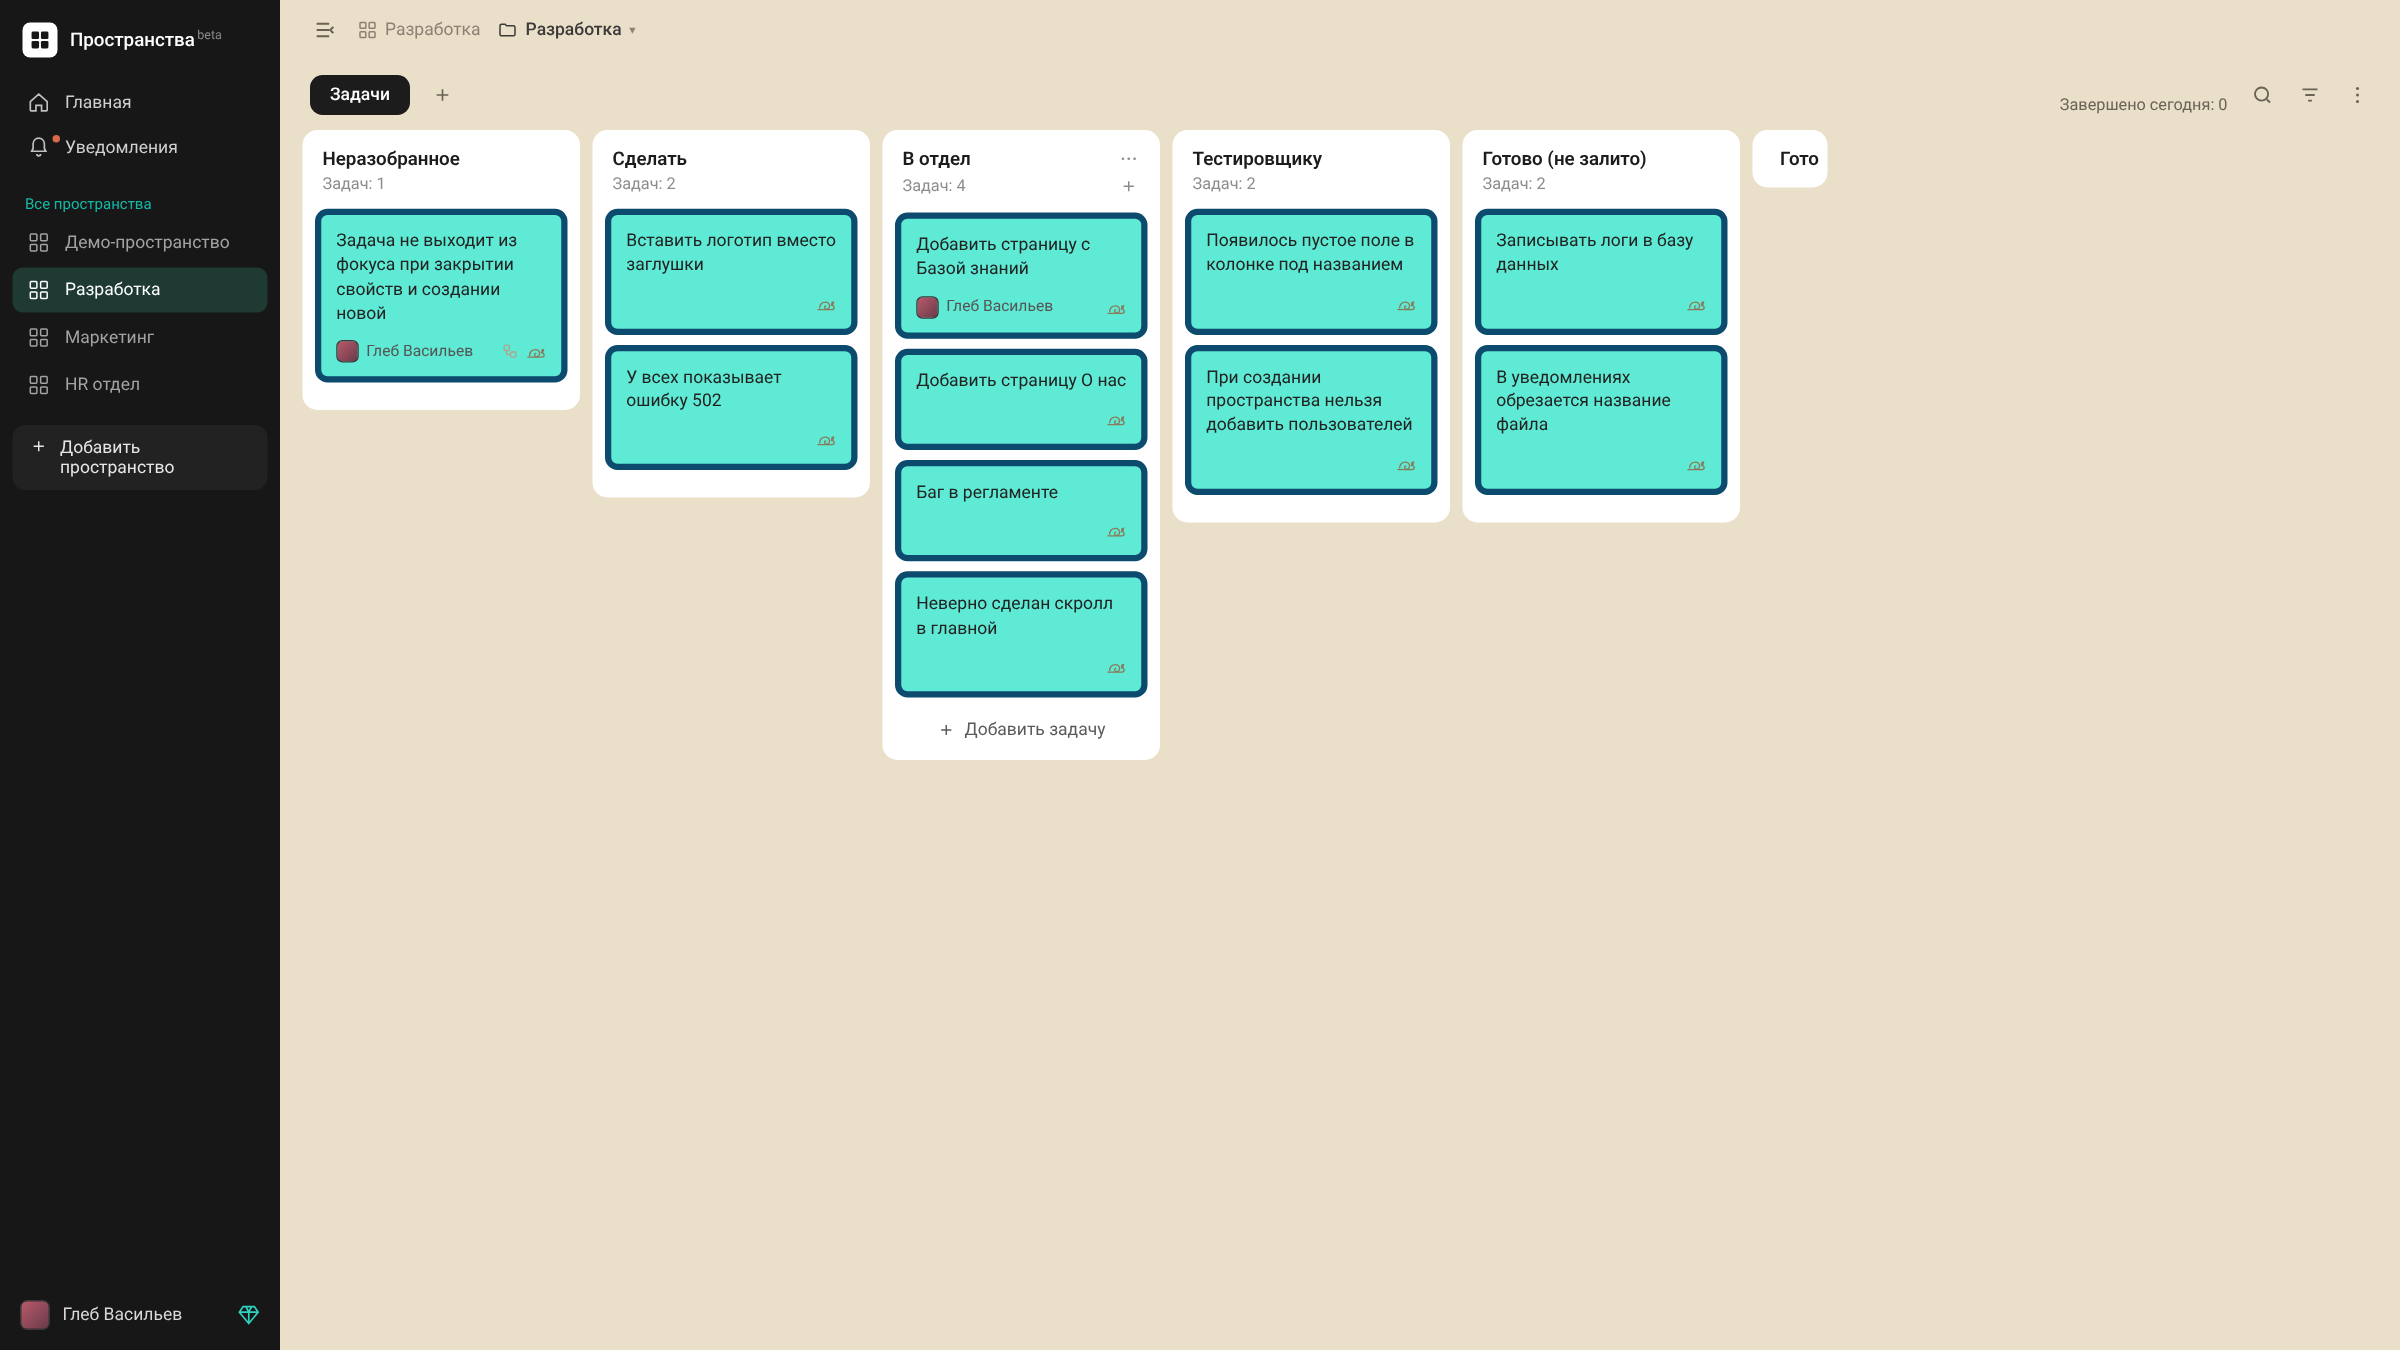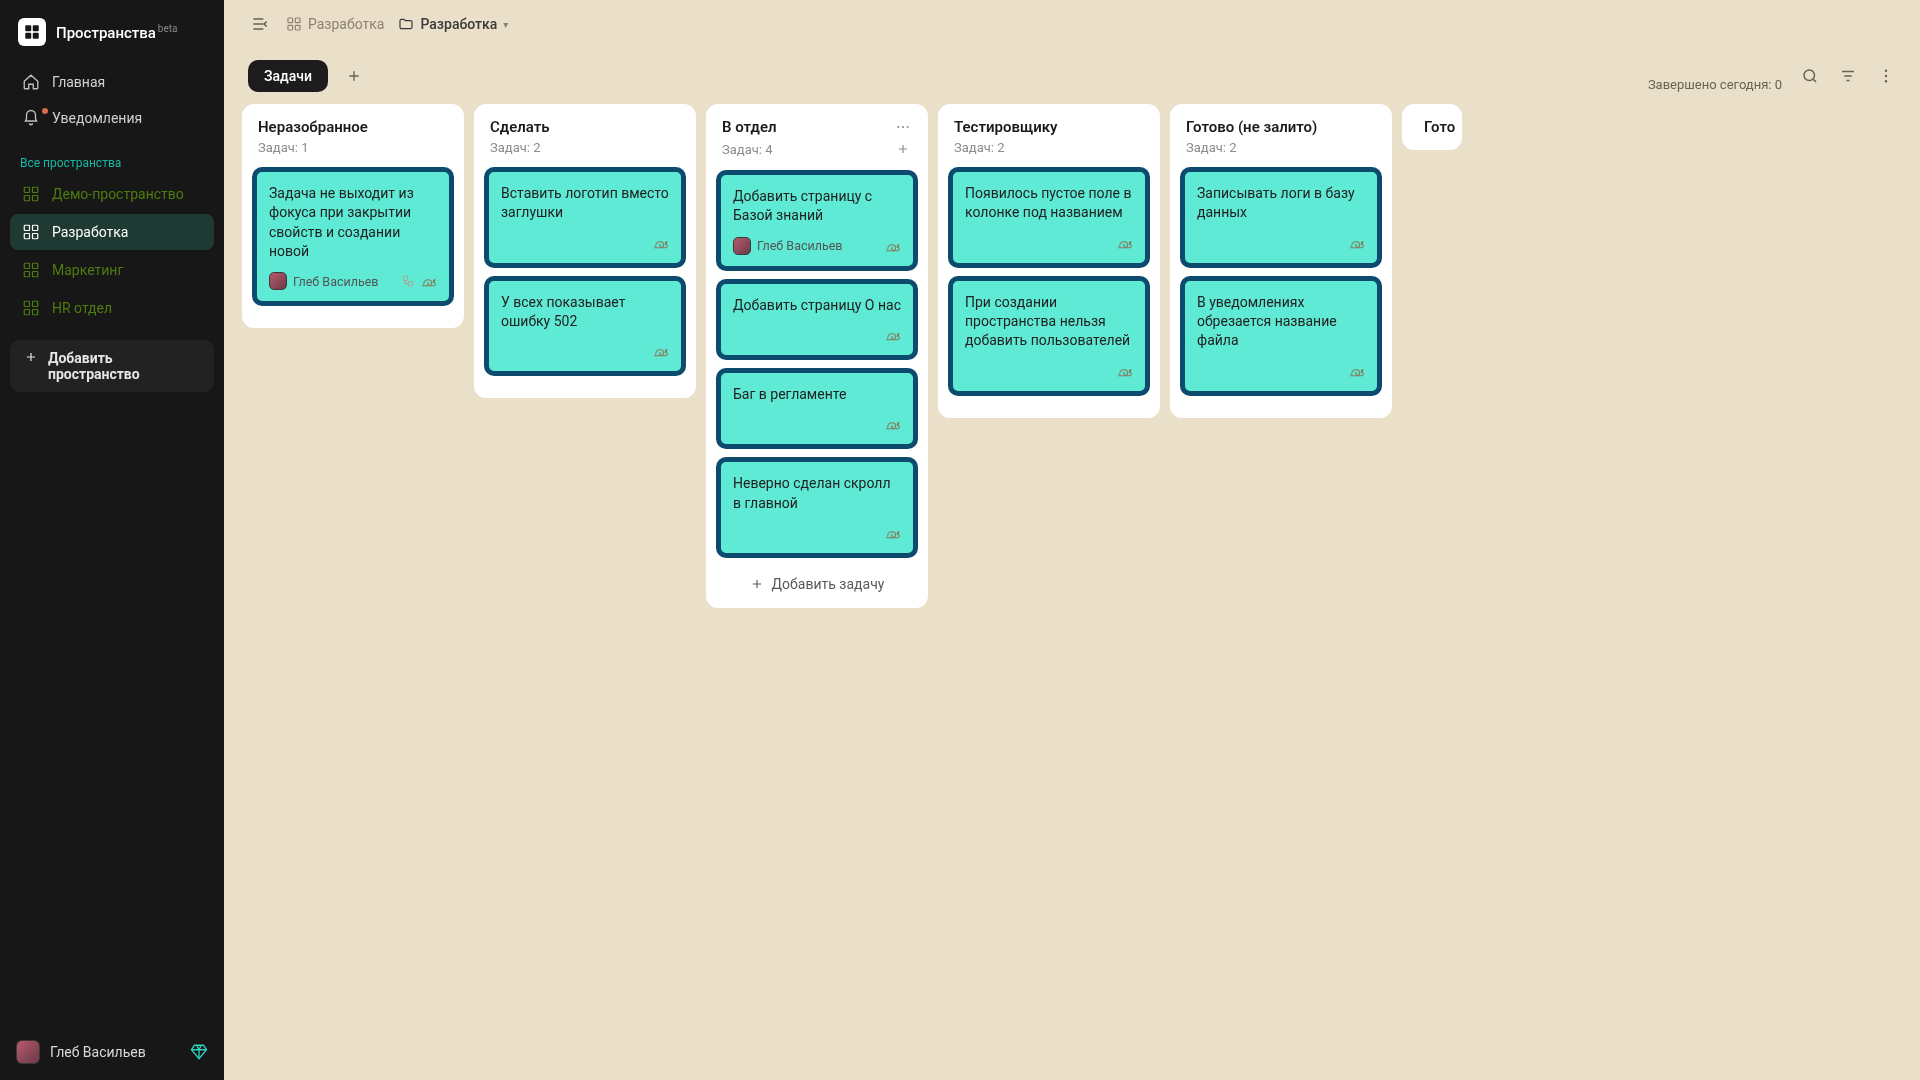--- a/index.html
+++ b/index.html
@@ -17,25 +17,25 @@
   .brand-beta { color: #8a8a8a; font-size: 10px; vertical-align: super; margin-left: 2px; }
 
   .nav-group { padding: 6px 10px; }
   .nav-item { display:flex; align-items:center; gap: 12px; padding: 9px 12px; border-radius: 8px; color: #d0d0d0; cursor: pointer; position: relative; }
   .nav-item .ico { width: 18px; height: 18px; flex-shrink:0; color: #bfbfbf; }
   .nav-dot { position:absolute; left: 32px; top: 8px; width:6px; height:6px; border-radius:50%; background:#d66a4a; }
 
   .section-label { color: #14b8a6; font-size: 12px; padding: 14px 20px 6px 20px; }
 
   .space-list { padding: 0 10px; display:flex; flex-direction:column; gap:2px; }
-  .space-item { display:flex; align-items:center; gap: 12px; padding: 9px 12px; border-radius: 8px; color: #4d7c0f; cursor:pointer; }
+  .space-item { display:flex; align-items:center; gap: 12px; padding: 9px 12px; border-radius: 8px; color: #a3a3a3; cursor:pointer; }
   .space-item.active { background: #1f3a33; color: #fff; }
 
   .add-space-wrap { padding: 14px 10px; }
-  .add-space { display:flex; align-items:flex-start; justify-content:center; gap:10px; background:#222; color:#e6e6e6; border-radius: 10px; padding: 10px 14px; cursor:pointer; font-size: 14px; font-weight: bold; }
+  .add-space { display:flex; align-items:flex-start; justify-content:center; gap:10px; background:#222; color:#e6e6e6; border-radius: 10px; padding: 10px 14px; cursor:pointer; font-size: 14px; }
 
   .sidebar-footer { margin-top:auto; padding: 16px; display:flex; align-items:center; gap:10px; }
   .avatar { width: 24px; height: 24px; border-radius:6px; background: linear-gradient(135deg,#b85a6a,#6a3a4a); border:1px solid #3a3a3a; flex-shrink:0; }
   .diamond { margin-left:auto; width:18px; height:18px; color:#2dd4bf; }
 
   
   .main { flex:1; display:flex; flex-direction:column; min-width:0; }
   .topbar { height: 48px; display:flex; align-items:center; gap:14px; padding: 0 24px; }
   .top-btn { width: 24px; height: 24px; display:flex; align-items:center; justify-content:center; color:#6b6155; cursor:pointer; border-radius:4px; }
   .crumb { display:flex; align-items:center; gap:6px; color:#8c8173; font-size:14px; }

